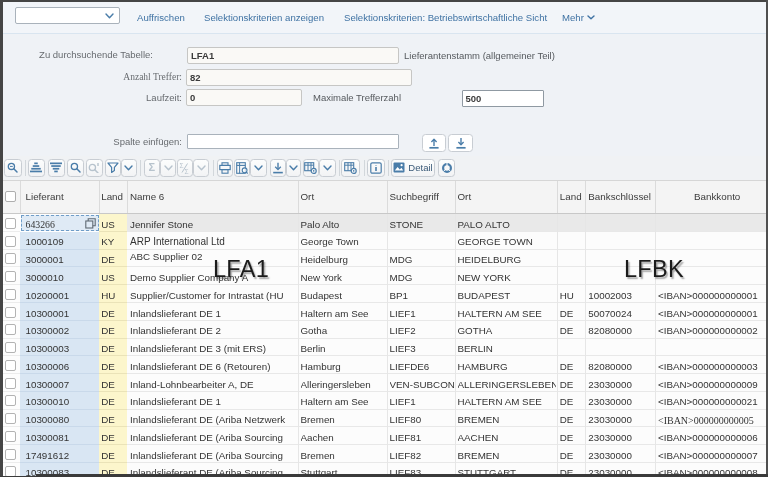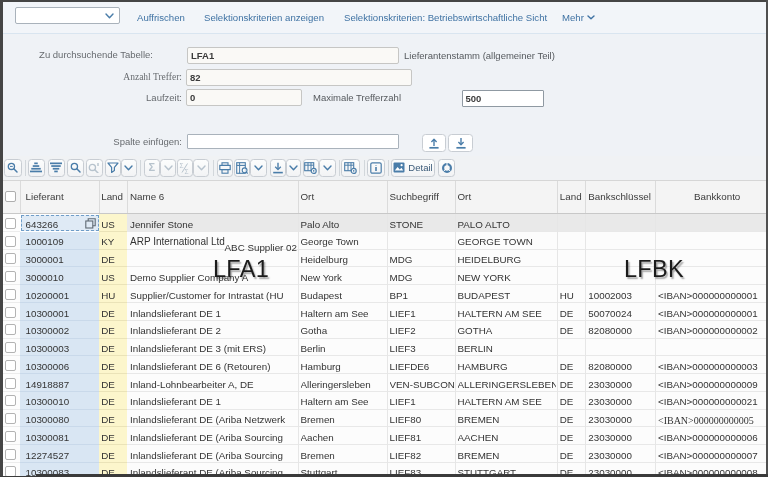--- a/index.html
+++ b/index.html
@@ -233,21 +233,21 @@
     </svg>
   </div>
 <div style="position:absolute;left:99px;top:214.2px;width:27.5px;height:17.76px;background:#fcf6cc;border-bottom:1px solid #eae3b8;"></div>
 <div style="position:absolute;left:126.5px;top:214.2px;width:639px;height:17.76px;background:#e9e9e9;border-bottom:1px solid #e8e8e8;"></div>
 <div style="position:absolute;left:298px;top:214.2px;width:1px;height:17.76px;background:#e6e6e6;"></div>
 <div style="position:absolute;left:386.5px;top:214.2px;width:1px;height:17.76px;background:#e6e6e6;"></div>
 <div style="position:absolute;left:454.5px;top:214.2px;width:1px;height:17.76px;background:#e6e6e6;"></div>
 <div style="position:absolute;left:556.5px;top:214.2px;width:1px;height:17.76px;background:#e6e6e6;"></div>
 <div style="position:absolute;left:585px;top:214.2px;width:1px;height:17.76px;background:#e6e6e6;"></div>
 <div style="position:absolute;left:654.5px;top:214.2px;width:1px;height:17.76px;background:#e6e6e6;"></div>
-<div style="position:absolute;left:25.5px;top:218.7px;width:72.5px;overflow:hidden;font-size:9.8px;color:#333;white-space:nowrap;">643266</div>
+<div style="position:absolute;left:25.5px;top:218.7px;width:72.5px;overflow:hidden;font-size:9.8px;color:#333;white-space:nowrap;font-family:Liberation Serif, serif;">643266</div>
 <div style="position:absolute;left:101.2px;top:218.7px;width:24.299999999999997px;overflow:hidden;font-size:9.8px;color:#333;white-space:nowrap;">US</div>
 <div style="position:absolute;left:130px;top:218.7px;width:167px;overflow:hidden;font-size:9.8px;color:#333;white-space:nowrap;">Jennifer Stone</div>
 <div style="position:absolute;left:300.5px;top:218.7px;width:85.0px;overflow:hidden;font-size:9.8px;color:#333;white-space:nowrap;">Palo Alto</div>
 <div style="position:absolute;left:389.5px;top:218.7px;width:64.0px;overflow:hidden;font-size:9.8px;color:#333;white-space:nowrap;">STONE</div>
 <div style="position:absolute;left:457.5px;top:218.7px;width:98.0px;overflow:hidden;font-size:9.8px;color:#333;white-space:nowrap;">PALO ALTO</div>
 <div style="position:absolute;left:2.5px;top:231.95999999999998px;width:17px;height:17.76px;background:#fdfdfd;border-bottom:1px solid #ececec;"></div>
 <div style="position:absolute;left:5px;top:235.55999999999997px;width:11px;height:11px;background:#fff;border:1px solid #b3b3b3;border-radius:2px;"></div>
 <div style="position:absolute;left:19.5px;top:231.95999999999998px;width:79.5px;height:17.76px;background:#d9e6f3;border-bottom:1px solid #c9d9ea;"></div>
 <div style="position:absolute;left:99px;top:231.95999999999998px;width:27.5px;height:17.76px;background:#fcf6cc;border-bottom:1px solid #eae3b8;"></div>
 <div style="position:absolute;left:126.5px;top:231.95999999999998px;width:639px;height:17.76px;background:#fcfcfc;border-bottom:1px solid #e8e8e8;"></div>
@@ -268,21 +268,21 @@
 <div style="position:absolute;left:99px;top:249.72px;width:27.5px;height:17.76px;background:#fcf6cc;border-bottom:1px solid #eae3b8;"></div>
 <div style="position:absolute;left:126.5px;top:249.72px;width:639px;height:17.76px;background:#fcfcfc;border-bottom:1px solid #e8e8e8;"></div>
 <div style="position:absolute;left:298px;top:249.72px;width:1px;height:17.76px;background:#e6e6e6;"></div>
 <div style="position:absolute;left:386.5px;top:249.72px;width:1px;height:17.76px;background:#e6e6e6;"></div>
 <div style="position:absolute;left:454.5px;top:249.72px;width:1px;height:17.76px;background:#e6e6e6;"></div>
 <div style="position:absolute;left:556.5px;top:249.72px;width:1px;height:17.76px;background:#e6e6e6;"></div>
 <div style="position:absolute;left:585px;top:249.72px;width:1px;height:17.76px;background:#e6e6e6;"></div>
 <div style="position:absolute;left:654.5px;top:249.72px;width:1px;height:17.76px;background:#e6e6e6;"></div>
 <div style="position:absolute;left:25.5px;top:254.22px;width:72.5px;overflow:hidden;font-size:9.8px;color:#333;white-space:nowrap;">3000001</div>
 <div style="position:absolute;left:101.2px;top:254.22px;width:24.299999999999997px;overflow:hidden;font-size:9.8px;color:#333;white-space:nowrap;">DE</div>
-<div style="position:absolute;left:130px;top:242px;width:167px;overflow:hidden;font-size:9.8px;color:#333;white-space:nowrap;text-align:right;">ABC Supplier 02</div>
+<div style="position:absolute;left:130px;top:251px;width:167px;overflow:hidden;font-size:9.8px;color:#333;white-space:nowrap;">ABC Supplier 02</div>
 <div style="position:absolute;left:300.5px;top:254.22px;width:85.0px;overflow:hidden;font-size:9.8px;color:#333;white-space:nowrap;">Heidelburg</div>
 <div style="position:absolute;left:389.5px;top:254.22px;width:64.0px;overflow:hidden;font-size:9.8px;color:#333;white-space:nowrap;">MDG</div>
 <div style="position:absolute;left:457.5px;top:254.22px;width:98.0px;overflow:hidden;font-size:9.8px;color:#333;white-space:nowrap;">HEIDELBURG</div>
 <div style="position:absolute;left:2.5px;top:267.48px;width:17px;height:17.76px;background:#fdfdfd;border-bottom:1px solid #ececec;"></div>
 <div style="position:absolute;left:5px;top:271.08000000000004px;width:11px;height:11px;background:#fff;border:1px solid #b3b3b3;border-radius:2px;"></div>
 <div style="position:absolute;left:19.5px;top:267.48px;width:79.5px;height:17.76px;background:#d9e6f3;border-bottom:1px solid #c9d9ea;"></div>
 <div style="position:absolute;left:99px;top:267.48px;width:27.5px;height:17.76px;background:#fcf6cc;border-bottom:1px solid #eae3b8;"></div>
 <div style="position:absolute;left:126.5px;top:267.48px;width:639px;height:17.76px;background:#fcfcfc;border-bottom:1px solid #e8e8e8;"></div>
 <div style="position:absolute;left:298px;top:267.48px;width:1px;height:17.76px;background:#e6e6e6;"></div>
 <div style="position:absolute;left:386.5px;top:267.48px;width:1px;height:17.76px;background:#e6e6e6;"></div>
@@ -397,21 +397,21 @@
 <div style="position:absolute;left:5px;top:377.64px;width:11px;height:11px;background:#fff;border:1px solid #b3b3b3;border-radius:2px;"></div>
 <div style="position:absolute;left:19.5px;top:374.03999999999996px;width:79.5px;height:17.76px;background:#d9e6f3;border-bottom:1px solid #c9d9ea;"></div>
 <div style="position:absolute;left:99px;top:374.03999999999996px;width:27.5px;height:17.76px;background:#fcf6cc;border-bottom:1px solid #eae3b8;"></div>
 <div style="position:absolute;left:126.5px;top:374.03999999999996px;width:639px;height:17.76px;background:#fcfcfc;border-bottom:1px solid #e8e8e8;"></div>
 <div style="position:absolute;left:298px;top:374.03999999999996px;width:1px;height:17.76px;background:#e6e6e6;"></div>
 <div style="position:absolute;left:386.5px;top:374.03999999999996px;width:1px;height:17.76px;background:#e6e6e6;"></div>
 <div style="position:absolute;left:454.5px;top:374.03999999999996px;width:1px;height:17.76px;background:#e6e6e6;"></div>
 <div style="position:absolute;left:556.5px;top:374.03999999999996px;width:1px;height:17.76px;background:#e6e6e6;"></div>
 <div style="position:absolute;left:585px;top:374.03999999999996px;width:1px;height:17.76px;background:#e6e6e6;"></div>
 <div style="position:absolute;left:654.5px;top:374.03999999999996px;width:1px;height:17.76px;background:#e6e6e6;"></div>
-<div style="position:absolute;left:25.5px;top:378.53999999999996px;width:72.5px;overflow:hidden;font-size:9.8px;color:#333;white-space:nowrap;">14918887</div>
+<div style="position:absolute;left:25.5px;top:378.53999999999996px;width:72.5px;overflow:hidden;font-size:9.8px;color:#333;white-space:nowrap;">10300007</div>
 <div style="position:absolute;left:101.2px;top:378.53999999999996px;width:24.299999999999997px;overflow:hidden;font-size:9.8px;color:#333;white-space:nowrap;">DE</div>
 <div style="position:absolute;left:130px;top:378.53999999999996px;width:167px;overflow:hidden;font-size:9.8px;color:#333;white-space:nowrap;">Inland-Lohnbearbeiter A, DE</div>
 <div style="position:absolute;left:300.5px;top:378.53999999999996px;width:85.0px;overflow:hidden;font-size:9.8px;color:#333;white-space:nowrap;">Alleringersleben</div>
 <div style="position:absolute;left:389.5px;top:378.53999999999996px;width:64.0px;overflow:hidden;font-size:9.8px;color:#333;white-space:nowrap;">VEN-SUBCON</div>
 <div style="position:absolute;left:457.5px;top:378.53999999999996px;width:98.0px;overflow:hidden;font-size:9.8px;color:#333;white-space:nowrap;">ALLERINGERSLEBEN</div>
 <div style="position:absolute;left:559.8px;top:378.53999999999996px;width:24.200000000000045px;overflow:hidden;font-size:9.8px;color:#333;white-space:nowrap;">DE</div>
 <div style="position:absolute;left:588.3px;top:378.53999999999996px;width:65.20000000000005px;overflow:hidden;font-size:9.8px;color:#333;white-space:nowrap;">23030000</div>
 <div style="position:absolute;left:658px;top:378.53999999999996px;width:106.5px;overflow:hidden;font-size:9.8px;color:#333;white-space:nowrap;">&lt;IBAN&gt;000000000009</div>
 <div style="position:absolute;left:2.5px;top:391.8px;width:17px;height:17.76px;background:#fdfdfd;border-bottom:1px solid #ececec;"></div>
 <div style="position:absolute;left:5px;top:395.40000000000003px;width:11px;height:11px;background:#fff;border:1px solid #b3b3b3;border-radius:2px;"></div>
@@ -477,21 +477,21 @@
 <div style="position:absolute;left:5px;top:448.68000000000006px;width:11px;height:11px;background:#fff;border:1px solid #b3b3b3;border-radius:2px;"></div>
 <div style="position:absolute;left:19.5px;top:445.08000000000004px;width:79.5px;height:17.76px;background:#d9e6f3;border-bottom:1px solid #c9d9ea;"></div>
 <div style="position:absolute;left:99px;top:445.08000000000004px;width:27.5px;height:17.76px;background:#fcf6cc;border-bottom:1px solid #eae3b8;"></div>
 <div style="position:absolute;left:126.5px;top:445.08000000000004px;width:639px;height:17.76px;background:#fcfcfc;border-bottom:1px solid #e8e8e8;"></div>
 <div style="position:absolute;left:298px;top:445.08000000000004px;width:1px;height:17.76px;background:#e6e6e6;"></div>
 <div style="position:absolute;left:386.5px;top:445.08000000000004px;width:1px;height:17.76px;background:#e6e6e6;"></div>
 <div style="position:absolute;left:454.5px;top:445.08000000000004px;width:1px;height:17.76px;background:#e6e6e6;"></div>
 <div style="position:absolute;left:556.5px;top:445.08000000000004px;width:1px;height:17.76px;background:#e6e6e6;"></div>
 <div style="position:absolute;left:585px;top:445.08000000000004px;width:1px;height:17.76px;background:#e6e6e6;"></div>
 <div style="position:absolute;left:654.5px;top:445.08000000000004px;width:1px;height:17.76px;background:#e6e6e6;"></div>
-<div style="position:absolute;left:25.5px;top:449.58000000000004px;width:72.5px;overflow:hidden;font-size:9.8px;color:#333;white-space:nowrap;">12274527</div>
+<div style="position:absolute;left:25.5px;top:449.58000000000004px;width:72.5px;overflow:hidden;font-size:9.8px;color:#333;white-space:nowrap;">17491612</div>
 <div style="position:absolute;left:101.2px;top:449.58000000000004px;width:24.299999999999997px;overflow:hidden;font-size:9.8px;color:#333;white-space:nowrap;">DE</div>
 <div style="position:absolute;left:130px;top:449.58000000000004px;width:167px;overflow:hidden;font-size:9.8px;color:#333;white-space:nowrap;">Inlandslieferant DE (Ariba Sourcing</div>
 <div style="position:absolute;left:300.5px;top:449.58000000000004px;width:85.0px;overflow:hidden;font-size:9.8px;color:#333;white-space:nowrap;">Bremen</div>
 <div style="position:absolute;left:389.5px;top:449.58000000000004px;width:64.0px;overflow:hidden;font-size:9.8px;color:#333;white-space:nowrap;">LIEF82</div>
 <div style="position:absolute;left:457.5px;top:449.58000000000004px;width:98.0px;overflow:hidden;font-size:9.8px;color:#333;white-space:nowrap;">BREMEN</div>
 <div style="position:absolute;left:559.8px;top:449.58000000000004px;width:24.200000000000045px;overflow:hidden;font-size:9.8px;color:#333;white-space:nowrap;">DE</div>
 <div style="position:absolute;left:588.3px;top:449.58000000000004px;width:65.20000000000005px;overflow:hidden;font-size:9.8px;color:#333;white-space:nowrap;">23030000</div>
 <div style="position:absolute;left:658px;top:449.58000000000004px;width:106.5px;overflow:hidden;font-size:9.8px;color:#333;white-space:nowrap;">&lt;IBAN&gt;000000000007</div>
 <div style="position:absolute;left:2.5px;top:462.84000000000003px;width:17px;height:14.159999999999968px;background:#fdfdfd;border-bottom:1px solid #ececec;"></div>
 <div style="position:absolute;left:5px;top:466.44000000000005px;width:11px;height:11px;background:#fff;border:1px solid #b3b3b3;border-radius:2px;"></div>

